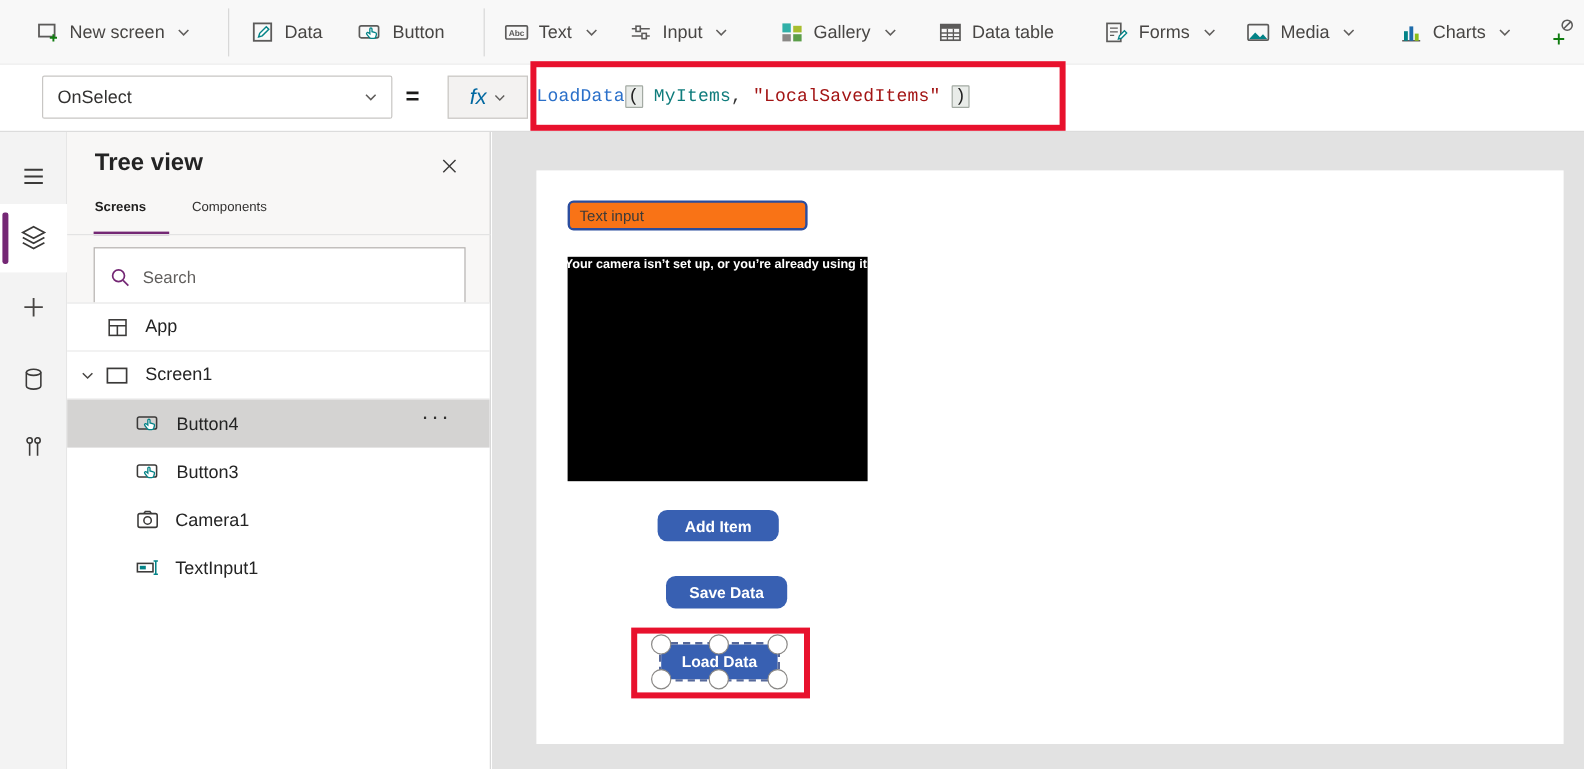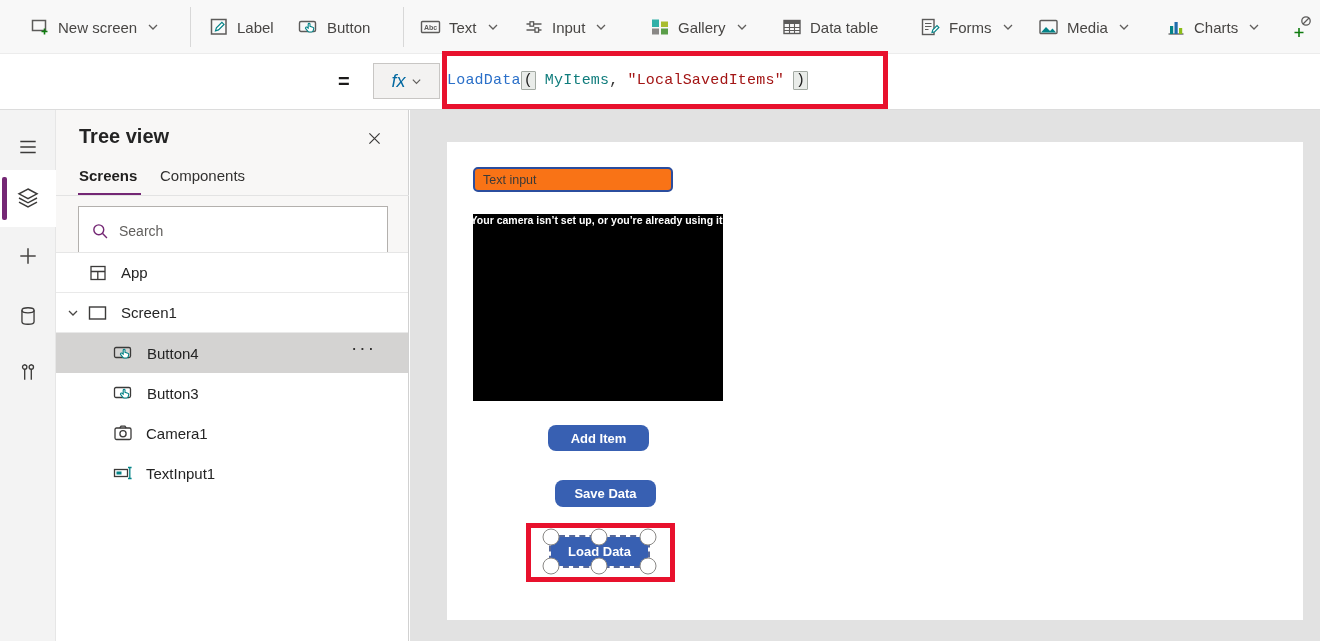--- a/index.html
+++ b/index.html
@@ -32,21 +32,21 @@
   
   .rail{position:absolute;left:0;top:110px;width:56px;height:531px;background:#f3f3f3;border-right:1px solid #e6e6e6}
   .rail .rbtn{position:absolute;left:0;width:56px;height:44px;display:flex;align-items:center;justify-content:center;cursor:pointer}
   .rail .sel-block{position:absolute;left:0;top:60px;width:56px;height:57px;background:#fff}
   .rail .sel-bar{position:absolute;left:2px;top:67px;width:5px;height:43px;border-radius:2px;background:var(--accent_purple,#742774)}
 
   
   .tpanel{position:absolute;left:56px;top:110px;width:353px;height:531px;background:#f8f7f6;border-right:1px solid #d1d1d1}
   .tp-title{position:absolute;left:23px;top:15px;font-size:20px;font-weight:700;color:#242424}
   .tp-close{position:absolute;left:306px;top:16px;width:24px;height:24px;display:flex;align-items:center;justify-content:center;cursor:pointer}
-  .tab{position:absolute;top:57px;font-size:15px;color:#323130;cursor:pointer}
+  .tab{position:absolute;top:57px;font-size:11px;color:#323130;cursor:pointer}
   .tab.active{font-weight:700;color:#201f1e}
   .tab-underline{position:absolute;left:22px;top:83px;width:63px;height:3px;background:var(--accent_purple,#742774)}
   .tp-sep{position:absolute;left:0;top:85px;width:353px;height:1px;background:#e3e3e3}
   .searchbox{position:absolute;left:22px;top:96px;width:310px;height:50px;background:#fff;border:1px solid #b3b0ad;display:flex;align-items:center;padding:0 8px 0 12px;gap:9px}
   .searchbox input{border:none;outline:none;background:transparent;font-family:"Liberation Sans",sans-serif;font-size:14px;color:#323130;flex:1;min-width:0}
   .searchbox input::placeholder{color:#605e5c}
   .rows{position:absolute;left:0;top:142px;width:352px;bottom:0;background:#fff;border-top:1px solid #e6e6e6}
   .trow{height:40px;display:flex;align-items:center;font-size:15px;color:#242424;cursor:pointer;position:relative}
   .trow.hr{border-bottom:1px solid #e9e9e9}
   .trow.selected{background:#d4d3d2}
@@ -86,21 +86,21 @@
         </svg>
     </div>
 
     <div class="tdiv" style="left:190px"></div>
 
     <div class="titem" style="left:209px">
       <svg class="ic" width="20" height="20" viewBox="0 0 20 20">
           <rect x="2.5" y="2.5" width="14.5" height="14.5" fill="none" stroke="#5c5b5a" stroke-width="1.5"></rect>
           <path d="M6.5 13.8l.9-3 5.5-5.5 2.1 2.1-5.5 5.5-3 .9z" fill="#fff" stroke="var(--icon_teal,#038387)" stroke-width="1.2"></path>
         </svg>
-      <span>Label</span>
+      <span>Data</span>
     </div>
 
     <div class="titem" style="left:298px">
       <svg class="ic" width="21" height="20" viewBox="0 0 21 20">
           <rect x="1.5" y="4.5" width="16" height="10" rx="1.5" fill="none" stroke="#5c5b5a" stroke-width="1.4"></rect>
           <path d="M10.2 7.2v4l-1.1-.9c-.5-.4-1.2-.3-1.5.2-.2.3-.2.8.1 1.1l2.2 2.8c.3.4.8.6 1.3.6h2.2c.9 0 1.6-.6 1.8-1.4l.5-2c.1-.6-.3-1.3-.9-1.4l-2.8-.8V7.2c0-.5-.4-.9-.9-.9s-.9.4-.9.9z" fill="#fff" stroke="var(--icon_teal,#038387)" stroke-width="1.1"></path>
         </svg>
       <span>Button</span>
     </div>
 
@@ -190,20 +190,27 @@
     <div class="titem" style="left:1292px">
       <svg class="ic" width="24" height="26" viewBox="0 0 24 26">
           <circle cx="14" cy="7" r="4.2" fill="none" stroke="#5c5b5a" stroke-width="1.3"></circle>
           <path d="M11 10l6-6" stroke="#5c5b5a" stroke-width="1.3"></path>
           <path d="M7 14v9M2.5 18.5h9" stroke="var(--icon_green,#107c10)" stroke-width="1.6"></path>
         </svg>
     </div>
   </div>
 
   <div class="fbar">
+    <div class="propdd">
+      <span>OnSelect</span>
+      <span class="sp"></span>
+      <svg width="14" height="14" viewBox="0 0 14 14">
+          <path d="M3 5l4 4 4-4" fill="none" stroke="#605e5c" stroke-width="1.3"></path>
+        </svg>
+    </div>
     <div class="eq">=</div>
     <div class="fxdd">
       <span class="fx">fx</span>
       <svg width="11" height="11" viewBox="0 0 12 12">
           <path d="M2 4l4 4 4-4" fill="none" stroke="#605e5c" stroke-width="1.3"></path>
         </svg>
     </div>
     <div class="red-box-formula">
       <div class="fml">
         <span class="fn">LoadData</span><span class="pn">(</span><span class="vr">MyItems</span><span class="cm">,</span><span class="st">"LocalSavedItems"</span><span class="pn close">)</span>

